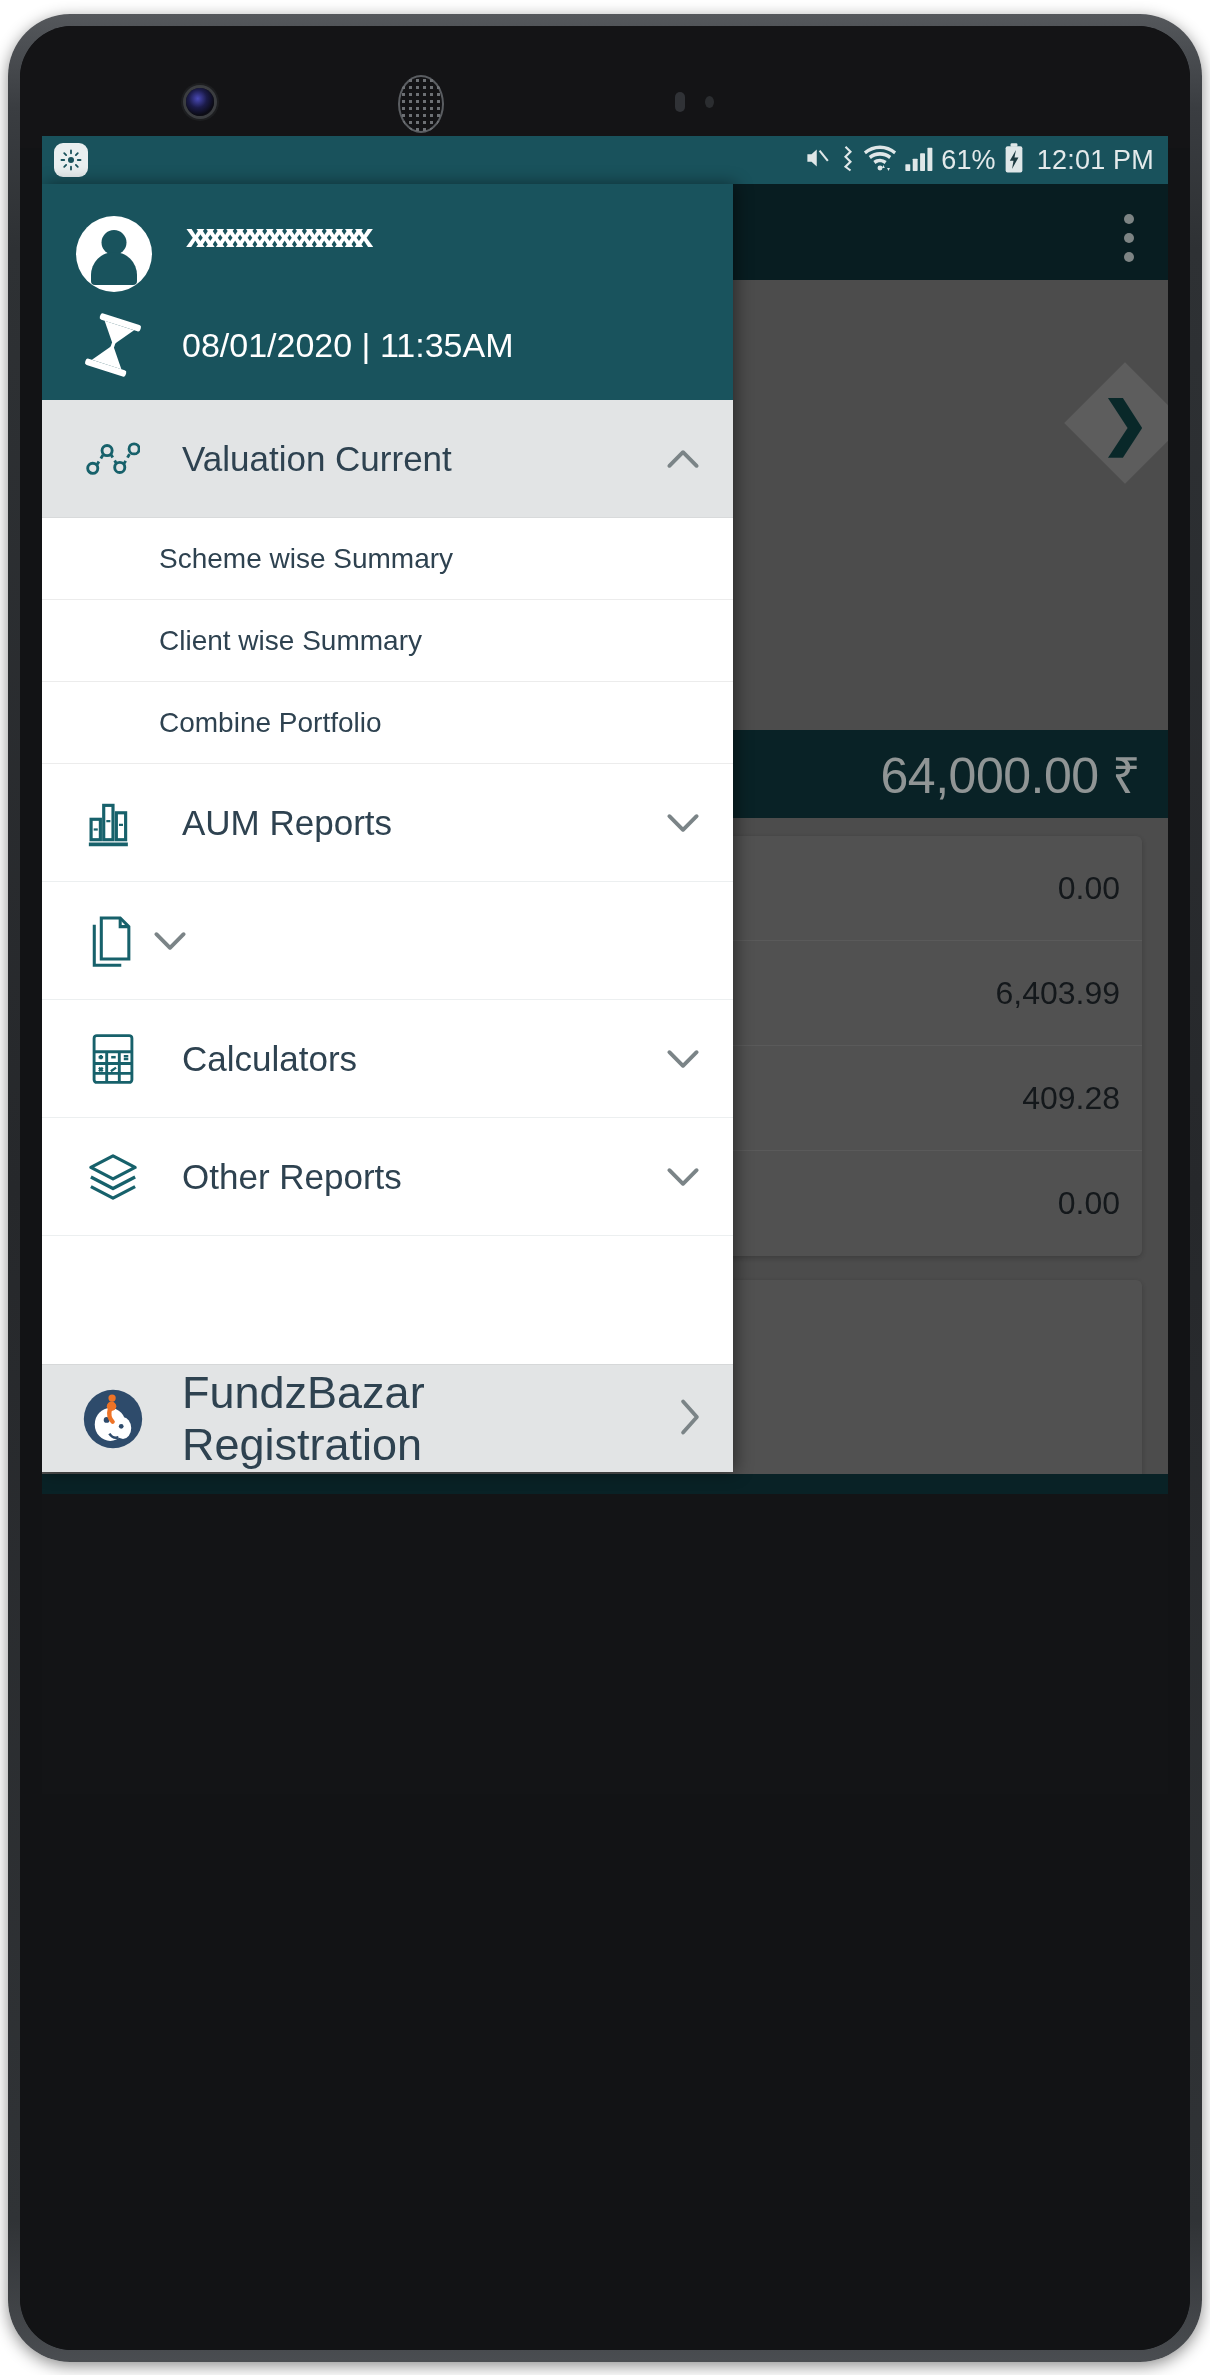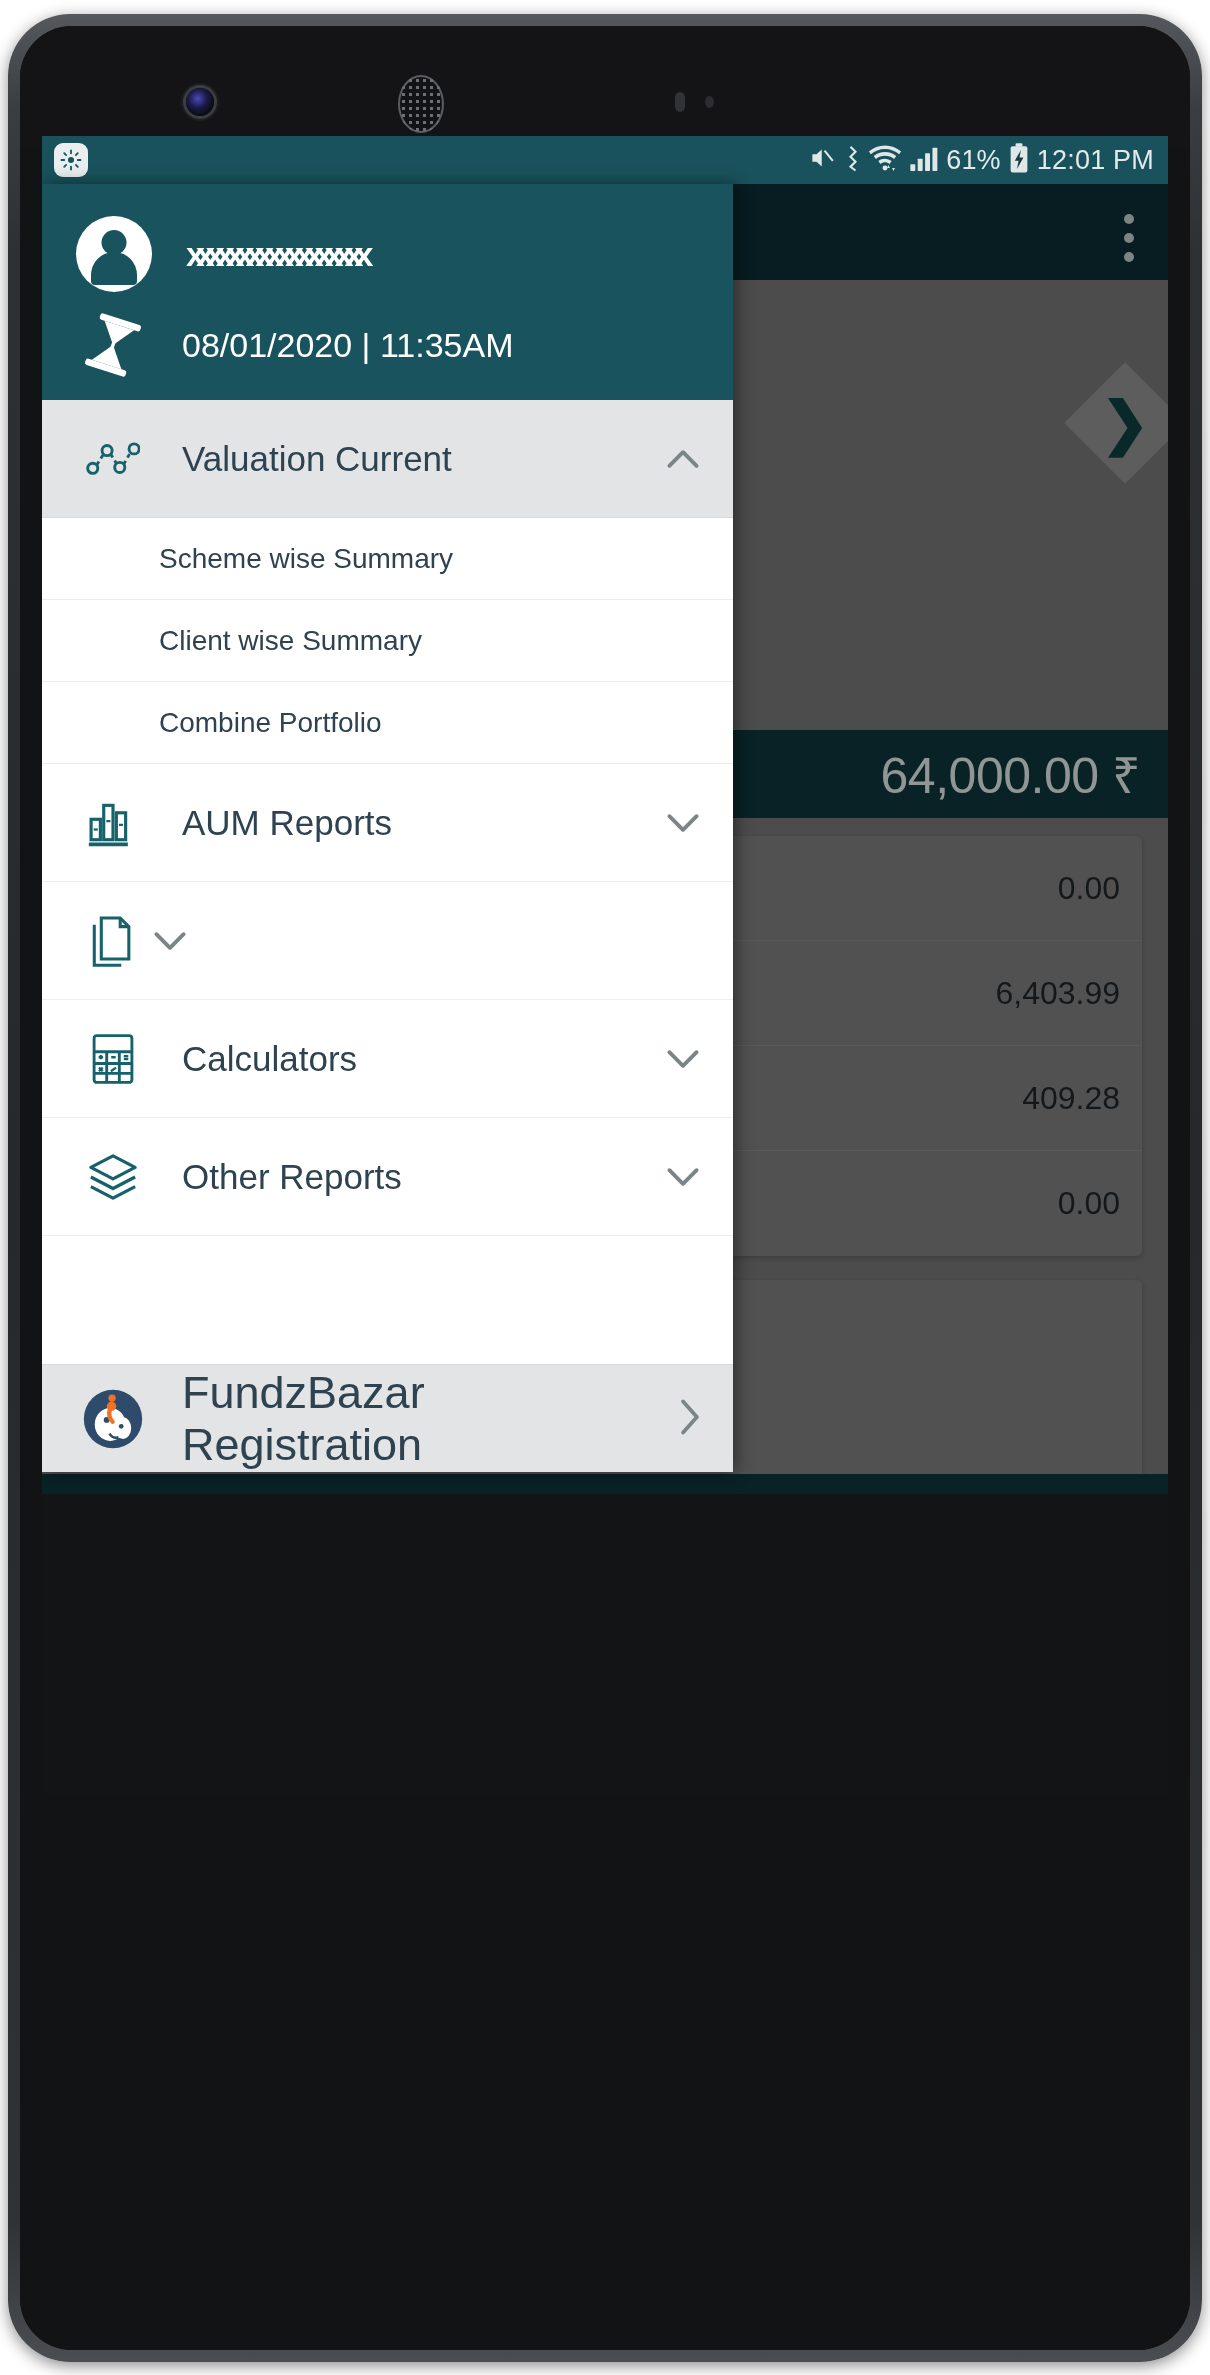--- a/index.html
+++ b/index.html
@@ -73,21 +73,21 @@
     color: #dfe7e8;
   }
   #status-left { display: flex; align-items: center; flex: 1; }
   .status-app-badge {
     width: 34px; height: 34px; border-radius: 9px;
     background: #e9eff0;
     display: flex; align-items: center; justify-content: center;
   }
   #status-right { display: flex; align-items: center; gap: 7px; }
   #battery-pct, #clock-text { font-size: 27px; letter-spacing: .2px; color: #e3eaeb; }
-  #clock-text { }
+  #clock-text { margin-left: 5px; }
 
   
   #app-background { position: absolute; left: 0; top: 48px; width: 100%; bottom: 0; background: #6e6e6e; }
   #app-toolbar {
     position: absolute; left: 0; top: 0; width: 100%; height: 96px;
     background: #0c2a30;
   }
   #overflow-menu {
     position: absolute; right: 30px; top: 26px;
     display: flex; flex-direction: column; gap: 9px; align-items: center;
@@ -138,21 +138,21 @@
 
   
   #nav-drawer {
     position: absolute; left: 0; top: 48px;
     width: 691px; bottom: 22px;
     background: #ffffff;
     box-shadow: 3px 0 16px rgba(0,0,0,0.45);
     display: flex; flex-direction: column;
   }
   #drawer-header { background: #19535d; flex: 0 0 auto; padding: 22px 0 26px 0; }
-  #profile-row { display: flex; align-items: center; padding: 10px 0 0 34px; }
+  #profile-row { display: flex; padding: 10px 0 0 34px; }
   #avatar {
     width: 76px; height: 76px; border-radius: 50%;
     background: #ffffff; position: relative; flex: 0 0 auto;
   }
   #avatar::before {
     content: ""; position: absolute; left: 50%; top: 14px;
     transform: translateX(-50%);
     width: 25px; height: 25px; border-radius: 50%; background: #19535d;
   }
   #avatar::after {

